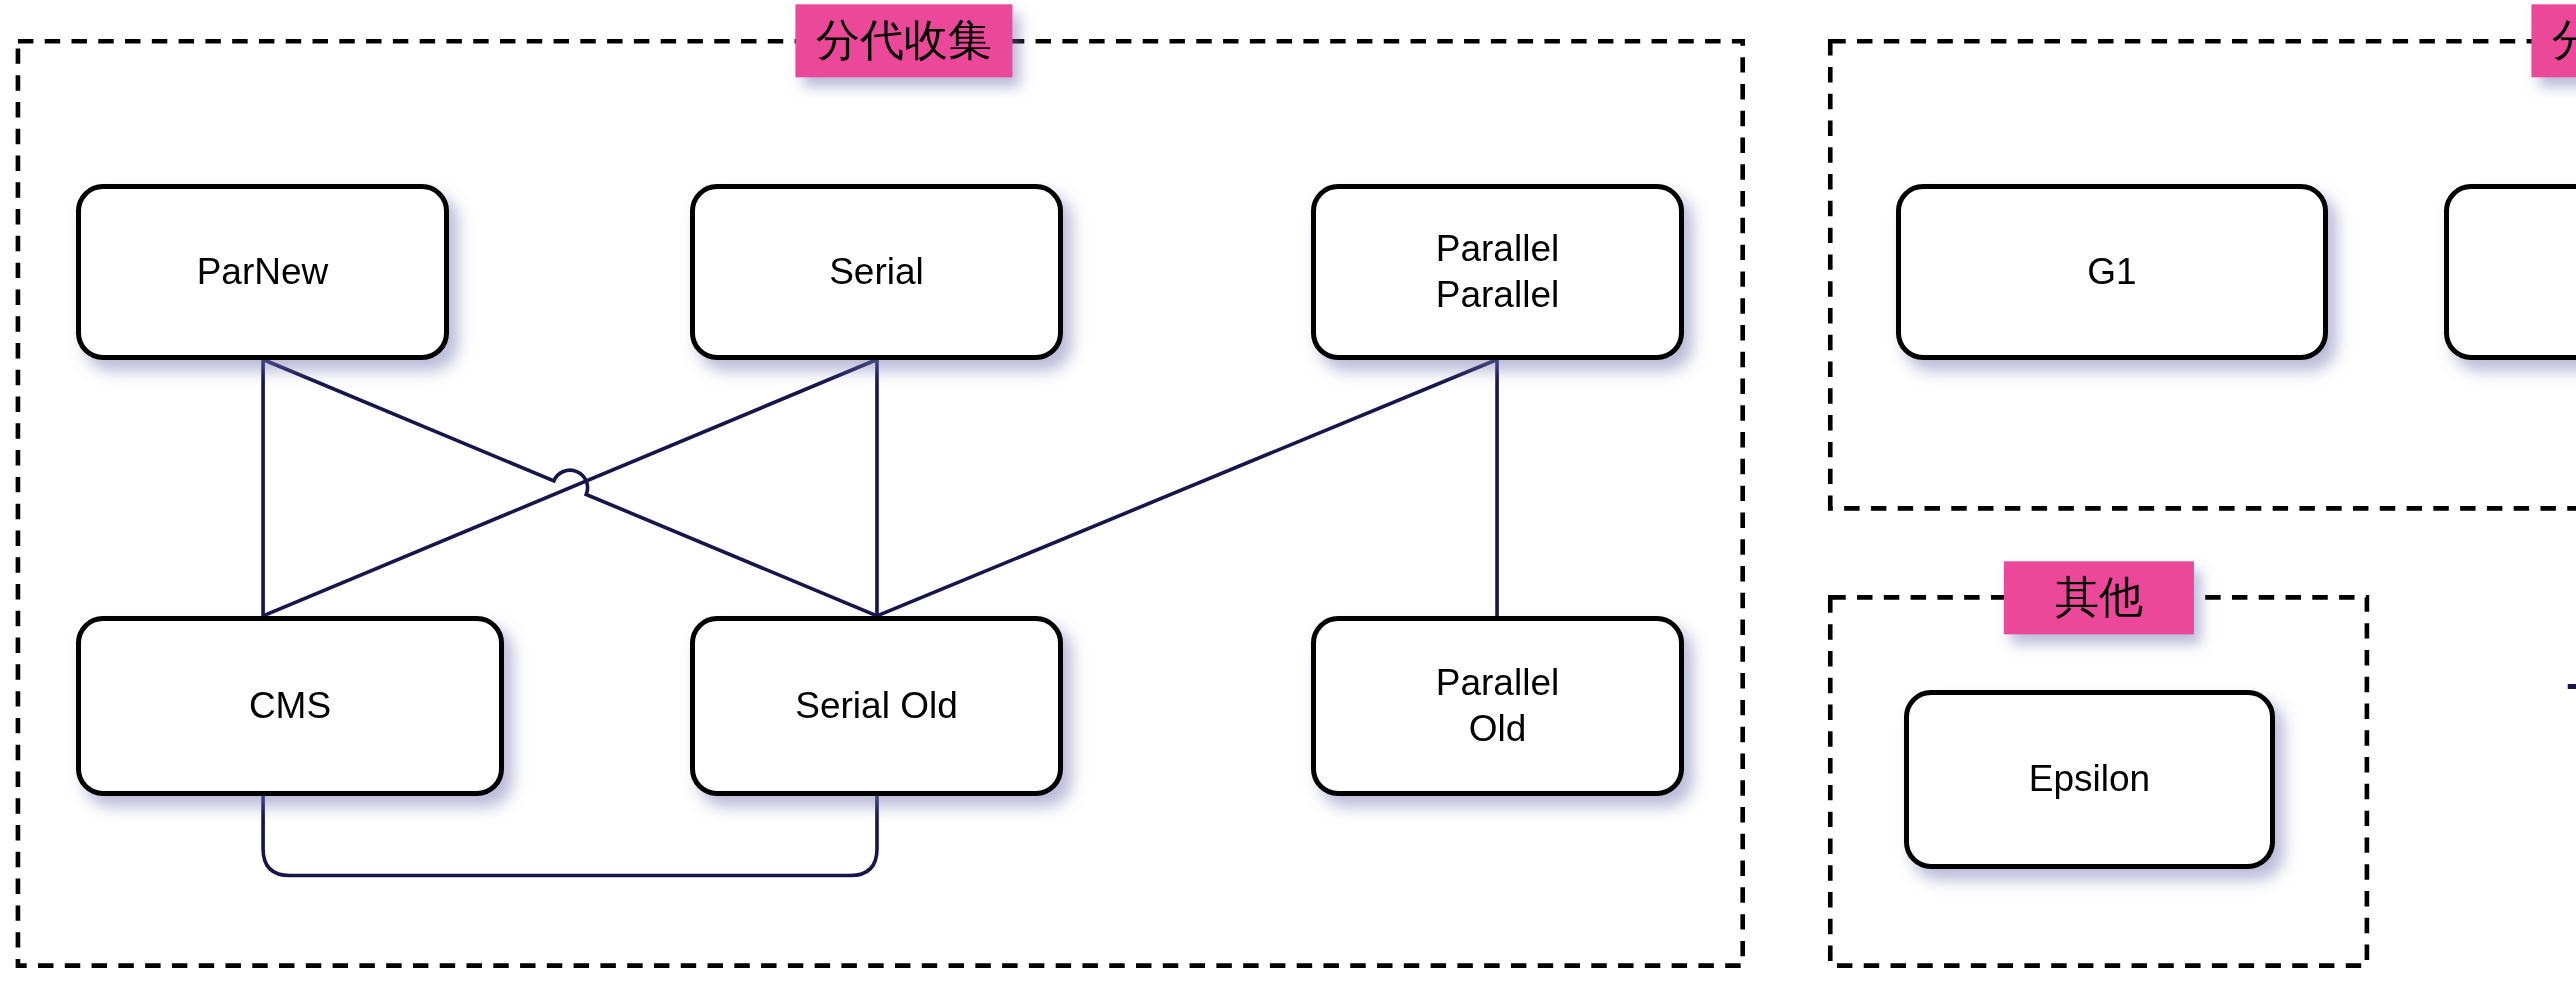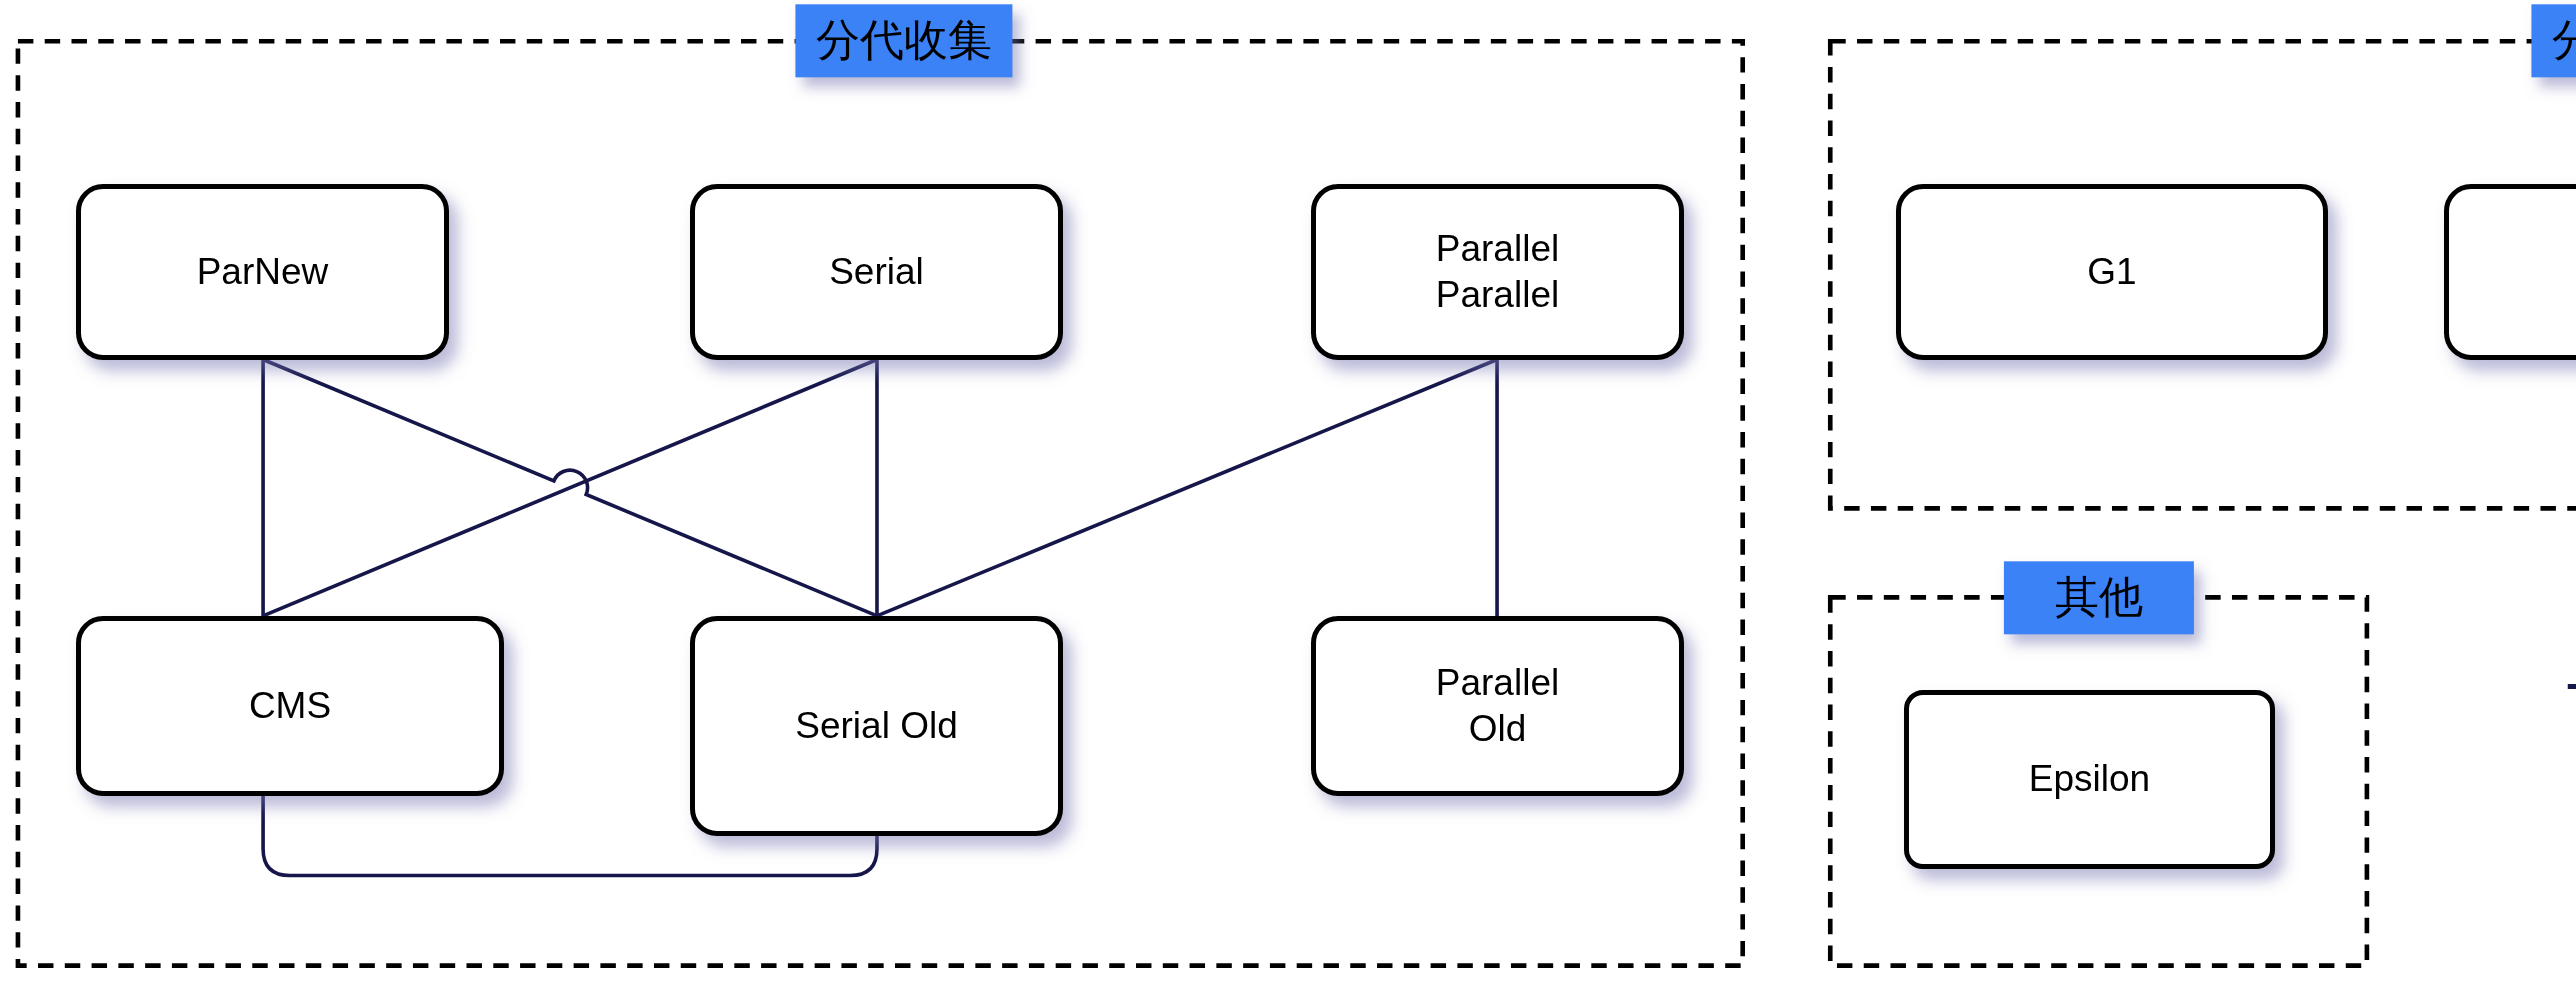--- a/index.html
+++ b/index.html
@@ -23,21 +23,21 @@
     display:flex;align-items:center;justify-content:center;
     box-shadow:8.2px 10.3px 14.4px rgba(120,120,180,0.5);
     color:#000000;
   }
   .node-label{
     font-size:37px;line-height:1.25;text-align:center;color:#000000;
   }
   .glabel{
     position:absolute;
     transform:translate(-50%,-50%);
-    background:#3b82f6;
+    background:#ec4899;
     padding:7.2px 20.6px;
     font-size:44px;
     color:#000000;
     white-space:nowrap;
     text-align:center;
     box-shadow:7.2px 9.3px 12.4px rgba(120,120,180,0.5);
   }
   .glabel--wide{min-width:149px;}
 </style>
 </head>
@@ -80,41 +80,41 @@
     <div class="node-label">
       <div>Parallel</div>
       <div>Parallel</div>
     </div>
   </div>
   <div class="node" style="left:76px;top:616px;width:428px;height:180px;">
     <div class="node-label">
       <div>CMS</div>
     </div>
   </div>
-  <div class="node" style="left:690px;top:616px;width:373px;height:220px;">
+  <div class="node" style="left:690px;top:616px;width:373px;height:180px;">
     <div class="node-label">
       <div>Serial Old</div>
     </div>
   </div>
   <div class="node" style="left:1311px;top:616px;width:373px;height:180px;">
     <div class="node-label">
       <div>Parallel</div>
       <div>Old</div>
     </div>
   </div>
 
   <div class="node" style="left:1896px;top:184px;width:432px;height:176px;">
     <div class="node-label">
       <div>G1</div>
     </div>
   </div>
   <div class="node" style="left:2444px;top:184px;width:373px;height:176px;">
     
   </div>
 
-  <div class="node" style="left:1904px;top:690px;width:371px;height:179px;border-radius:19px;">
+  <div class="node" style="left:1904px;top:690px;width:371px;height:179px;">
     <div class="node-label">
       <div>Epsilon</div>
     </div>
   </div>
 
 </div>
 
 
 </body></html>

